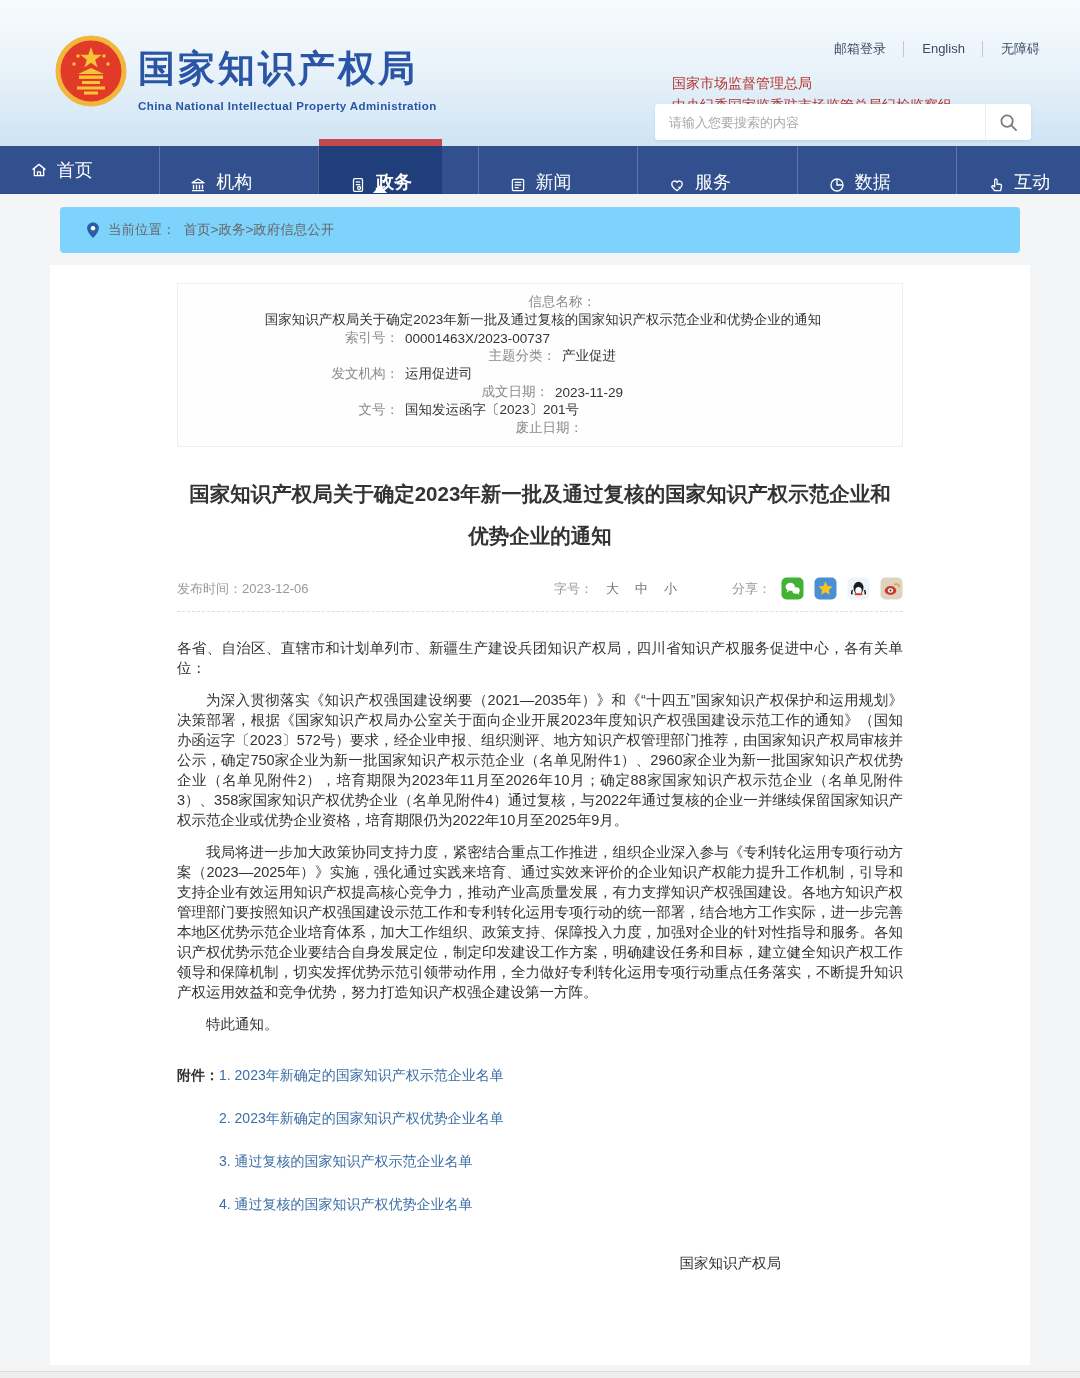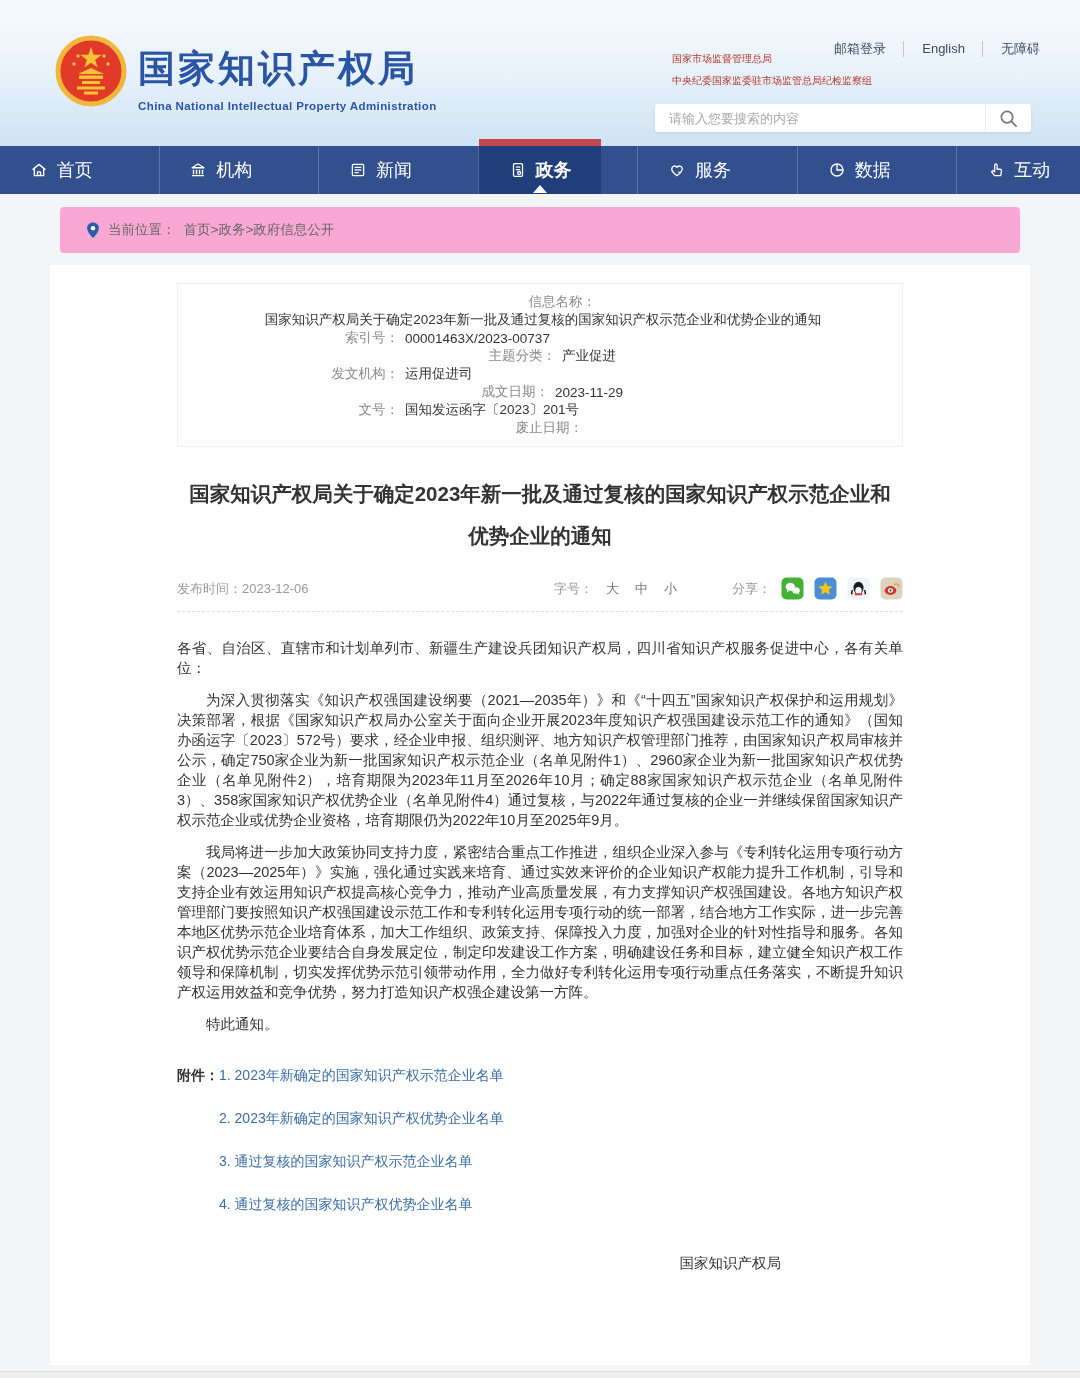--- a/index.html
+++ b/index.html
@@ -10,44 +10,44 @@
   
   .site-header { position:relative; height:146px;
     background:linear-gradient(180deg,#f7fbfe 0%,#eaf3fa 45%,#d8e9f6 80%,#cfe3f3 100%); }
   .emblem { position:absolute; left:54px; top:34px; width:74px; height:74px; }
   .brand { position:absolute; left:138px; top:44px; }
   .brand-title { font-size:37px; font-weight:bold; color:#2a55a5; letter-spacing:3px; }
   .brand-sub { margin-top:6px; font-size:11.5px; font-weight:bold; color:#2a55a5; letter-spacing:.4px; }
   .top-links { position:absolute; top:40px; right:40px; font-size:13px; color:#3c4a63; }
   .top-links a { color:#3c4a63; text-decoration:none; cursor:pointer; }
   .top-links .sep { color:#b9c4d4; margin:0 14px; }
-  .related-links { position:absolute; left:672px; top:48px; font-size:10px; line-height:22px; color:#b5352f; }
+  .related-links { position:absolute; left:672px; top:72px; font-size:14px; line-height:22px; color:#b5352f; }
   .related-links div { cursor:pointer; }
-  .search-box { position:absolute; left:655px; top:104px; width:376px; height:28px; background:#fff;
+  .search-box { position:absolute; left:655px; top:104px; width:376px; height:36px; background:#fff;
     border-radius:3px; display:flex; align-items:center; box-shadow:0 1px 3px rgba(60,90,130,.12); }
   .search-box input { flex:1; border:0; outline:none; padding:0 14px; font-size:13px; color:#333;
     background:transparent; font-family:inherit; }
   .search-box input::placeholder { color:#a9a9a9; }
   .search-btn { width:46px; height:100%; display:flex; align-items:center; justify-content:center;
     border-left:1px solid #ececec; cursor:pointer; }
 
   
   .main-nav { position:relative; height:48px; background:#32508e; display:flex;gap:36px; }
   .nav-item { position:relative; flex:1; display:flex; align-items:center; justify-content:center;
     gap:9px; color:#fff; font-size:18px; cursor:pointer; }
-  .nav-item + .nav-item { border-left:1px solid rgba(255,255,255,.22); }
+  .nav-item + .nav-item { border-left:1px solid rgba(255,255,255,.22);align-items:flex-end; }
   .nav-item.active { background:#203e7a; font-weight:bold; }
   .nav-item.active .red-stripe { position:absolute; top:-7px; left:0; right:0; height:7px; background:#c4494f; }
   .nav-item.active .up-triangle { position:absolute; bottom:1px; left:50%; transform:translateX(-50%);
     width:0; height:0; border-left:7px solid transparent; border-right:7px solid transparent;
     border-bottom:8px solid #ffffff; }
   .nav-ic { display:flex; align-items:center; }
 
   
-  .crumb-bar { width:960px; height:46px; margin:13px auto 0; background:#f9a8d4; border-radius:4px;
+  .crumb-bar { width:960px; height:46px; margin:13px auto 0; background:#7dd3fc; border-radius:4px;
     display:flex; align-items:center; padding-left:26px; gap:8px; }
   .crumb-text { font-size:13.5px; color:#666; }
   .crumb-path { font-size:13.5px; color:#666; cursor:pointer; }
 
   
   .content { width:980px; margin:12px auto 0; background:#fff; height:1100px; padding-top:18px; }
   .inner { width:726px; margin:0 auto; }
 
   .info-table { border:1px solid #efefef; background:#fefefe; padding:9px 0; }
   .info-row { display:flex; min-height:30px; align-items:center;flex-direction:column; }
@@ -134,43 +134,43 @@
       <span>首页</span>
     </div>
     <div class="nav-item">
       <span class="nav-ic">
         <svg width="18" height="18" viewBox="0 0 24 24" fill="none" stroke="#fff" stroke-width="1.8" stroke-linejoin="round">
             <path d="M4 9 h16 L12 4 Z M6 11.5 v6 M10 11.5 v6 M14 11.5 v6 M18 11.5 v6 M4 19.5 h16"></path>
           </svg>
       </span>
       <span>机构</span>
     </div>
+    <div class="nav-item active">
+      <div class="red-stripe"></div>
+      <span class="nav-ic">
+        <svg width="18" height="18" viewBox="0 0 24 24" fill="none" stroke="#fff" stroke-width="1.7">
+            <rect x="6" y="3.5" width="12" height="17" rx="1.5"></rect>
+            <line x1="9" y1="8" x2="15" y2="8"></line>
+            <line x1="9" y1="11.5" x2="15" y2="11.5"></line>
+            <circle cx="13.5" cy="16" r="2"></circle>
+          </svg>
+      </span>
+      <span>政务</span>
+      <div class="up-triangle"></div>
+    </div>
     <div class="nav-item">
       <span class="nav-ic">
         <svg width="18" height="18" viewBox="0 0 24 24" fill="none" stroke="#fff" stroke-width="1.7">
             <rect x="4.5" y="4.5" width="15" height="15" rx="1.5"></rect>
             <line x1="7.5" y1="8.5" x2="16.5" y2="8.5"></line>
             <line x1="7.5" y1="12" x2="16.5" y2="12"></line>
             <line x1="7.5" y1="15.5" x2="13" y2="15.5"></line>
           </svg>
       </span>
       <span>新闻</span>
-    </div>
-    <div class="nav-item active">
-      <div class="red-stripe"></div>
-      <span class="nav-ic">
-        <svg width="18" height="18" viewBox="0 0 24 24" fill="none" stroke="#fff" stroke-width="1.7">
-            <rect x="6" y="3.5" width="12" height="17" rx="1.5"></rect>
-            <line x1="9" y1="8" x2="15" y2="8"></line>
-            <line x1="9" y1="11.5" x2="15" y2="11.5"></line>
-            <circle cx="13.5" cy="16" r="2"></circle>
-          </svg>
-      </span>
-      <span>政务</span>
-      <div class="up-triangle"></div>
     </div>
     <div class="nav-item">
       <span class="nav-ic">
         <svg width="18" height="18" viewBox="0 0 24 24" fill="none" stroke="#fff" stroke-width="1.8" stroke-linejoin="round">
             <path d="M12 19.5 C8 16.5 5 14 5 10.5 a3.8 3.8 0 0 1 7-2 a3.8 3.8 0 0 1 7 2 c0 3.5-3 6-7 9 Z"></path>
             <path d="M14 14.5 l2.5 2"></path>
           </svg>
       </span>
       <span>服务</span>
     </div>

